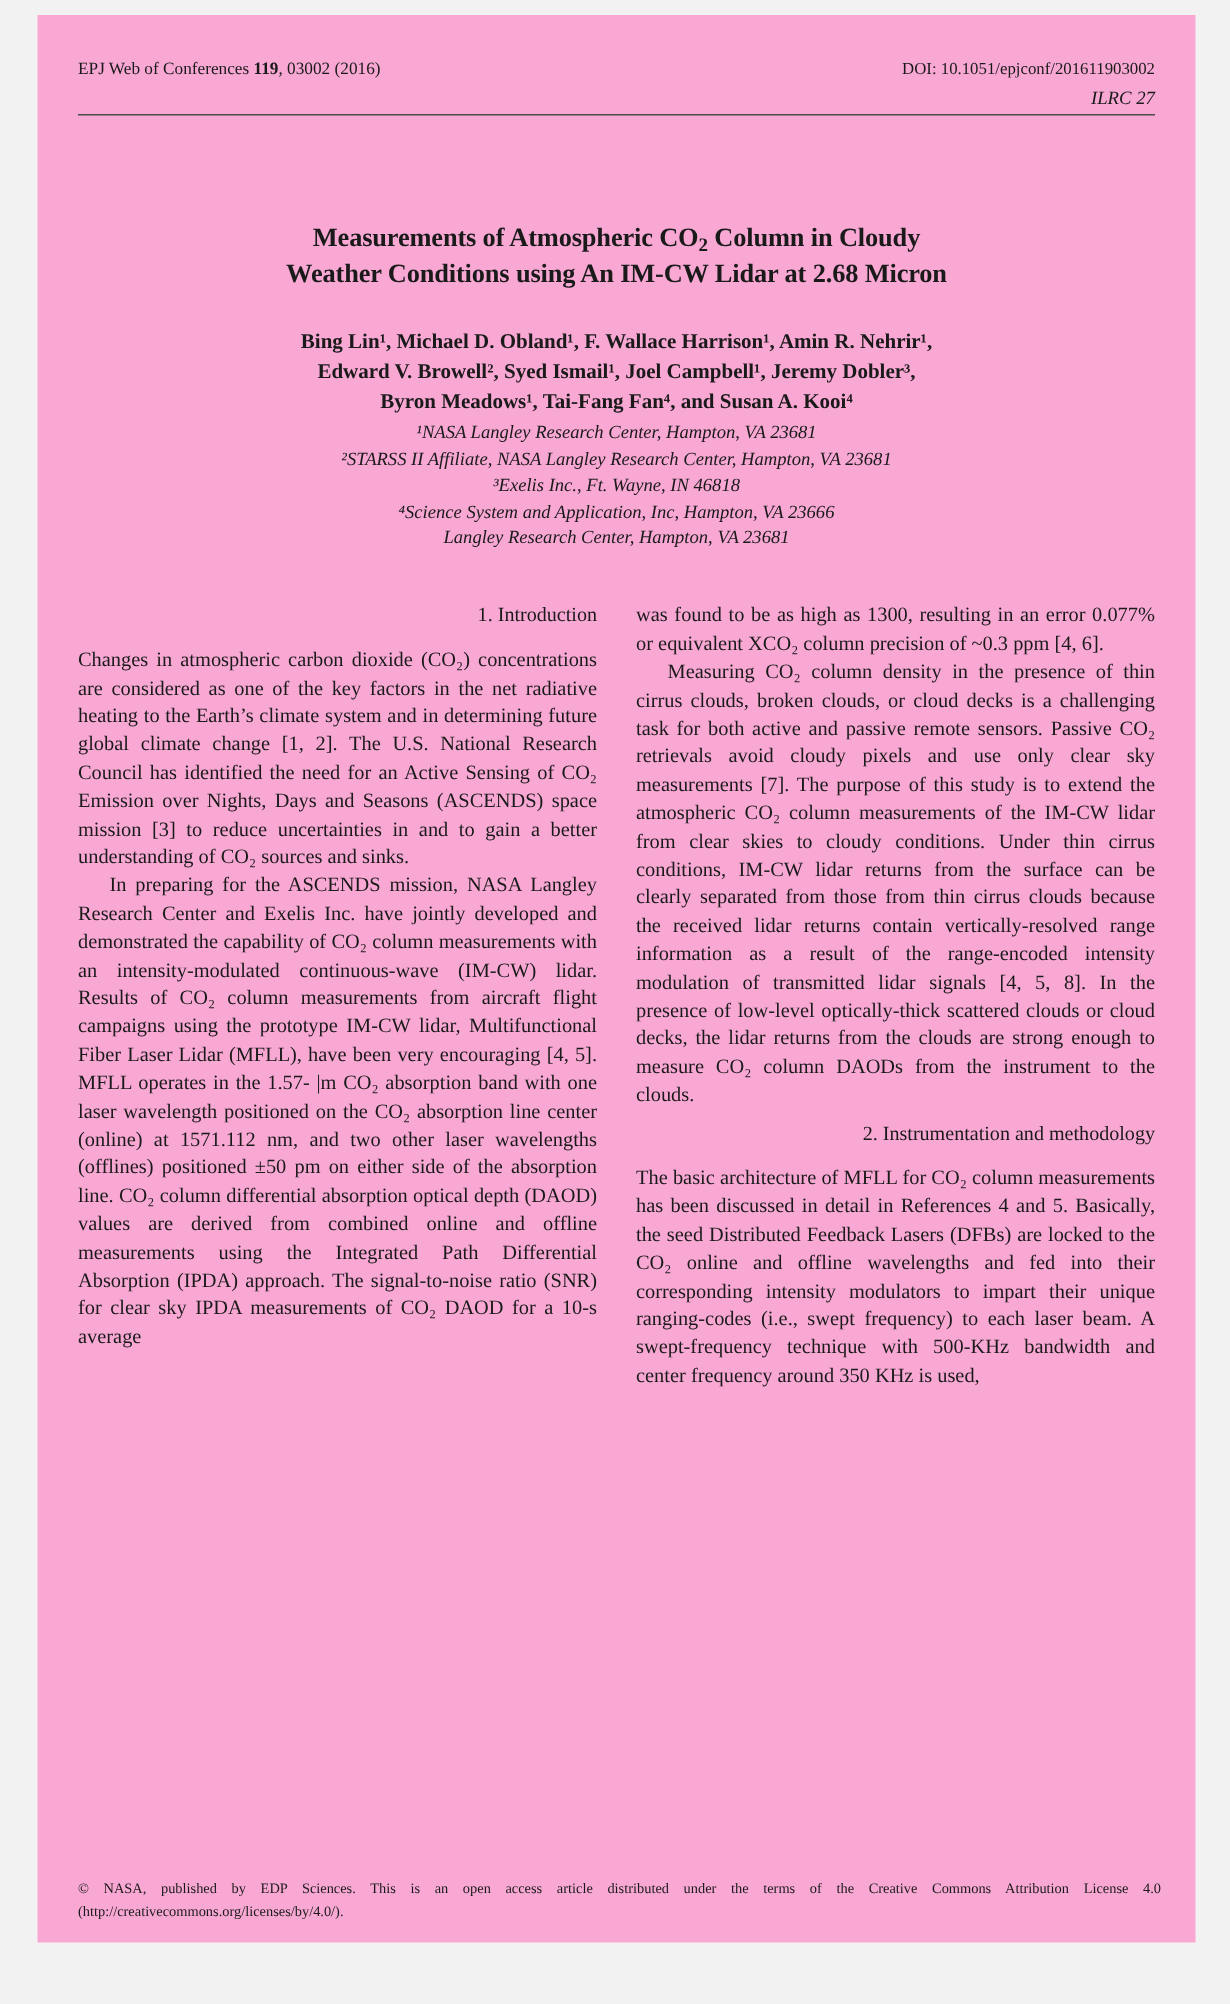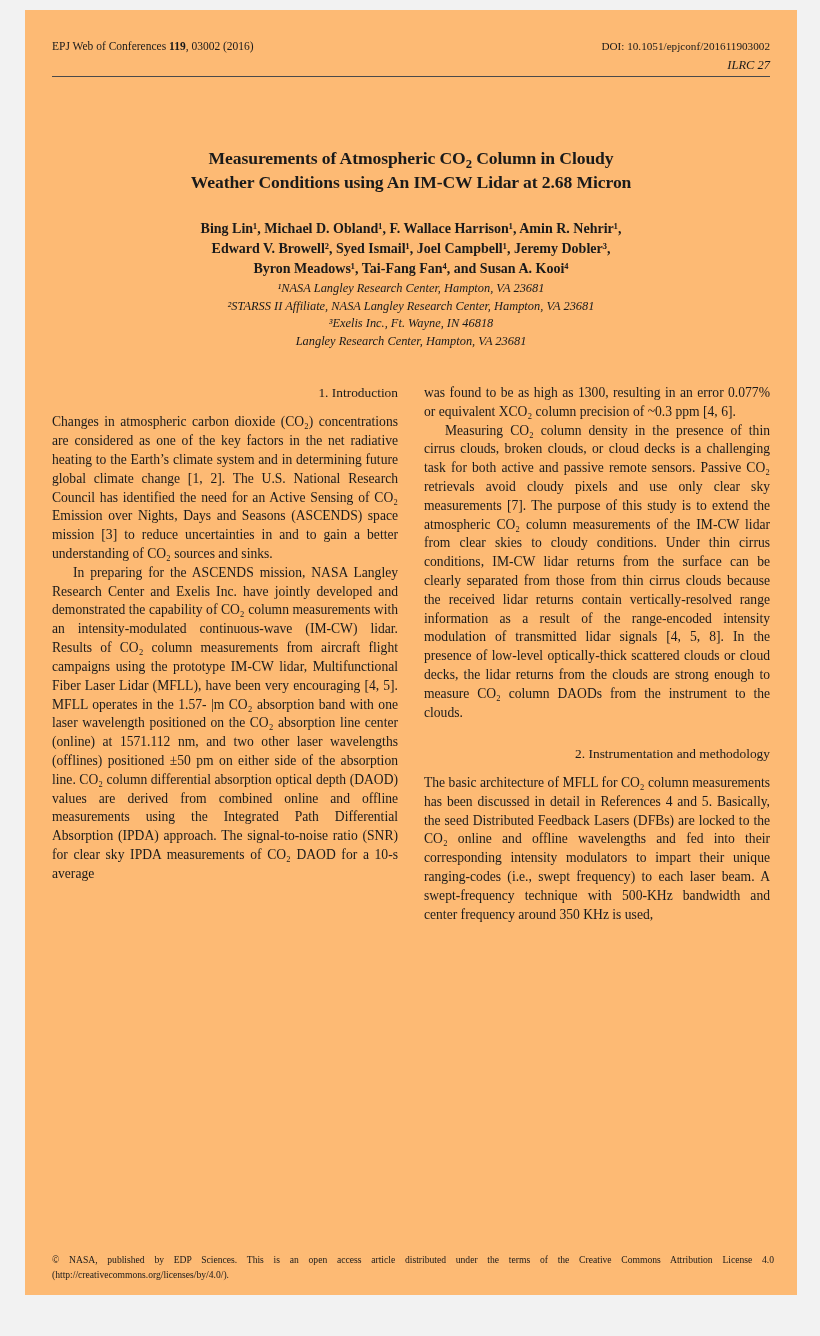--- a/index.html
+++ b/index.html
@@ -14,21 +14,21 @@
     color: #1a1a1a;
     overflow: hidden;
   }
 
   .page {
     position: absolute;
     left: 25px;
     top: 10px;
     width: 772px;
     height: 1285px;
-    background: #fdba74;
+    background: #f9a8d4;
     box-sizing: border-box;
   }
 
   .page-inner {
     position: absolute;
     left: 27px;
     top: 28px;
     width: 718px;
   }
 
@@ -113,21 +113,21 @@
     width: 346px;
   }
   .sec-head {
     font-size: 13.4px;
     font-weight: normal;
     line-height: 1.3;
     margin: 0 0 12px 0;
     text-align: right;
   }
   .col .sec-head.spaced {
-    margin-top: 22px;
+    margin-top: 7px;
   }
   p.para {
     margin: 0;
     font-size: 13.6px;
     line-height: 1.385;
     text-align: justify;
     text-justify: inter-word;
     hyphens: none;
   }
   p.para.indent {
@@ -167,20 +167,21 @@
       <div class="authors">
         <span>Bing Lin¹, Michael D. Obland¹, F. Wallace Harrison¹, Amin R. Nehrir¹,</span><br>
         <span>Edward V. Browell², Syed Ismail¹, Joel Campbell¹, Jeremy Dobler³,</span><br>
         <span>Byron Meadows¹, Tai-Fang Fan⁴, and Susan A. Kooi⁴</span>
       </div>
 
       <div class="affils">
         <span class="affil-line">¹NASA Langley Research Center, Hampton, VA 23681</span>
         <span class="affil-line">²STARSS II Affiliate, NASA Langley Research Center, Hampton, VA 23681</span>
         <span class="affil-line">³Exelis Inc., Ft. Wayne, IN 46818</span>
+        <span class="affil-line">⁴Science System and Application, Inc, Hampton, VA 23666</span>
         <span class="affil-line">Langley Research Center, Hampton, VA 23681</span>
       </div>
     </div>
 
     <div class="body-cols">
 
       <div class="col">
         <h2 class="sec-head">1. Introduction</h2>
         <p class="para">Changes in atmospheric carbon dioxide (CO₂) concentrations are considered as one of the key factors in the net radiative heating to the Earth’s climate system and in determining future global climate change [1, 2].   The U.S. National Research Council has identified the need for an Active Sensing of CO₂ Emission over Nights, Days and Seasons (ASCENDS) space mission [3] to reduce uncertainties in and to gain a better understanding of CO₂ sources and sinks.</p>
         <p class="para indent">In preparing for the ASCENDS mission, NASA Langley Research Center and Exelis Inc. have jointly developed and demonstrated the capability of CO₂ column measurements with an intensity-modulated continuous-wave (IM-CW) lidar. Results of CO₂ column measurements from aircraft flight campaigns using the prototype IM-CW lidar, Multifunctional Fiber Laser Lidar (MFLL), have been very encouraging [4, 5]. MFLL operates in the 1.57- |m CO₂ absorption band with one laser wavelength positioned on the CO₂ absorption line center (online) at 1571.112 nm, and two other laser wavelengths (offlines) positioned ±50 pm on either side of the absorption line.   CO₂ column differential absorption optical depth (DAOD) values are derived from combined online and offline measurements using the Integrated Path Differential Absorption (IPDA) approach. The signal-to-noise ratio (SNR) for clear sky IPDA measurements of CO₂ DAOD for a 10-s average</p>

